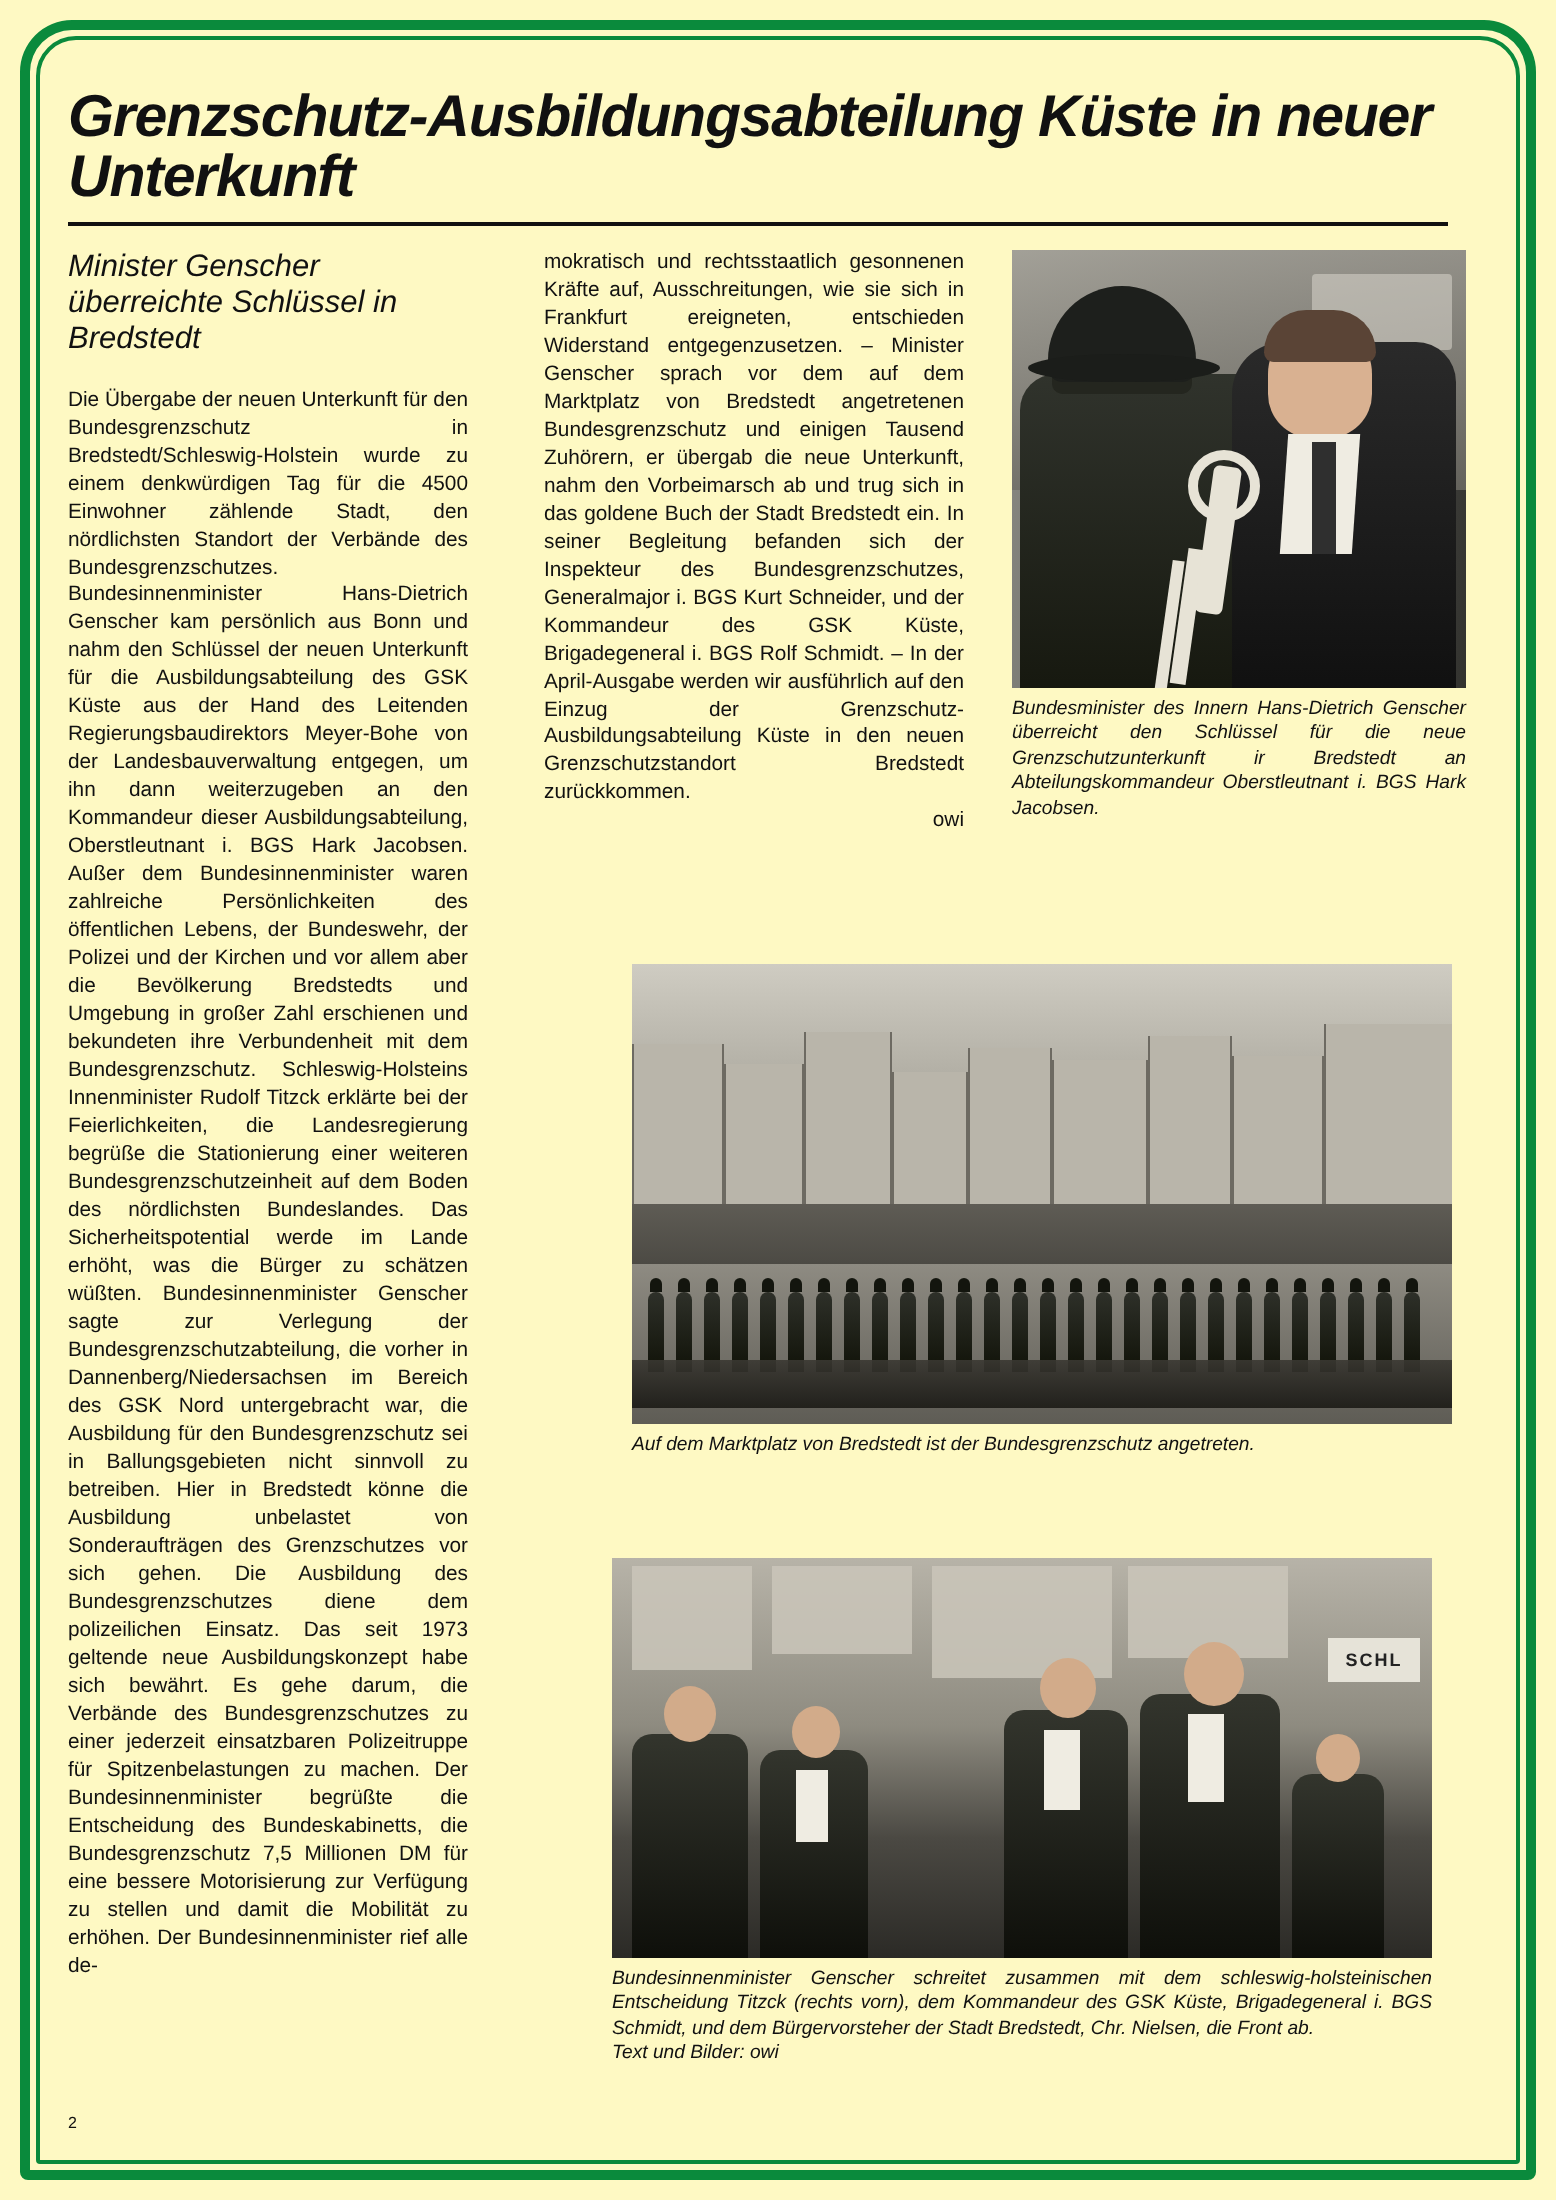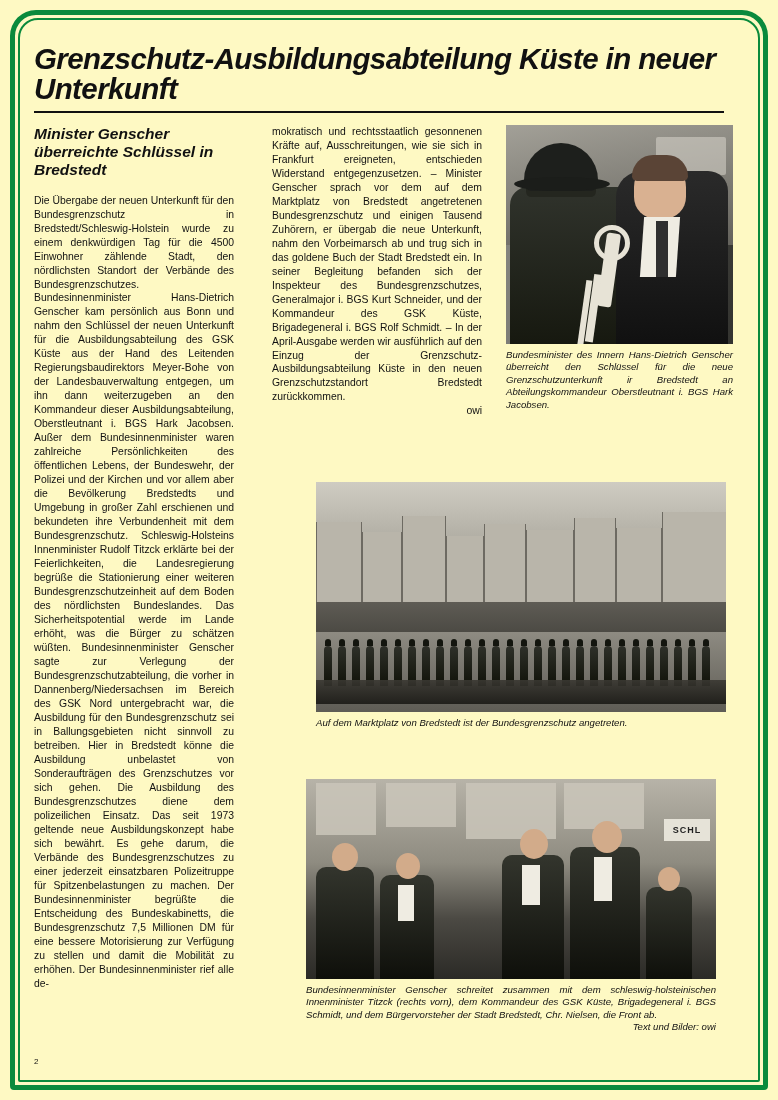--- a/index.html
+++ b/index.html
@@ -71,21 +71,21 @@
   .col {
     position: absolute;
     top: 0;
   }
   .col-1 { left: 0; width: 200px; }
   .col-2 { left: 238px; width: 210px; }
   .col-3 { left: 472px; width: 227px; }
 
   .subhead {
     font-family: "Liberation Sans", sans-serif;
-    font-weight: bold;
+    font-weight: normal;
     font-style: italic;
     font-size: 15.5px;
     line-height: 1.18;
     color: #111111;
     margin: 0 0 14px 0;
   }
 
   .body-text {
     font-family: "Liberation Sans", sans-serif;
     font-size: 10.4px;
@@ -107,21 +107,20 @@
     font-family: "Liberation Sans", sans-serif;
     font-style: italic;
     font-size: 9.6px;
     line-height: 1.3;
     color: #111111;
     text-align: justify;
     margin-top: 5px;
   }
   .caption .credit {
     display: block;
-    text-align: right;
   }
 
   .pagenum {
     position: absolute;
     left: 0;
     bottom: 8px;
     font-size: 8px;
     color: #111;
   }
 
@@ -371,21 +370,21 @@
         <div class="fhead" style="left:214px; bottom:120px; width:28px; height:30px;"></div>
         <div class="shirt3" style="left:216px; bottom:74px; width:18px; height:40px;"></div>
 
         <div class="figure" style="left:264px; width:70px; height:132px;"></div>
         <div class="fhead" style="left:286px; bottom:126px; width:30px; height:32px;"></div>
         <div class="shirt3" style="left:288px; bottom:78px; width:18px; height:44px;"></div>
 
         <div class="figure" style="left:340px; width:46px; height:92px;"></div>
         <div class="fhead" style="left:352px; bottom:88px; width:22px; height:24px;"></div>
       </div>
-      <div class="caption">Bundesinnenminister Genscher schreitet zusammen mit dem schleswig-holsteinischen Innenminister Titzck (rechts vorn), dem Kommandeur des GSK Küste, Brigadegeneral i. BGS Schmidt, und dem Bürgervorsteher der Stadt Bredstedt, Chr. Nielsen, die Front ab.</div>
+      <div class="caption">Bundesinnenminister Genscher schreitet zusammen mit dem schleswig-holsteinischen Entscheidung Titzck (rechts vorn), dem Kommandeur des GSK Küste, Brigadegeneral i. BGS Schmidt, und dem Bürgervorsteher der Stadt Bredstedt, Chr. Nielsen, die Front ab.</div>
       <div class="caption" style="margin-top:0;">
         <span class="credit">Text und Bilder: owi</span>
       </div>
     </div>
 
     <div class="pagenum">2</div>
   </div>
 </div>
 
 </body></html>

